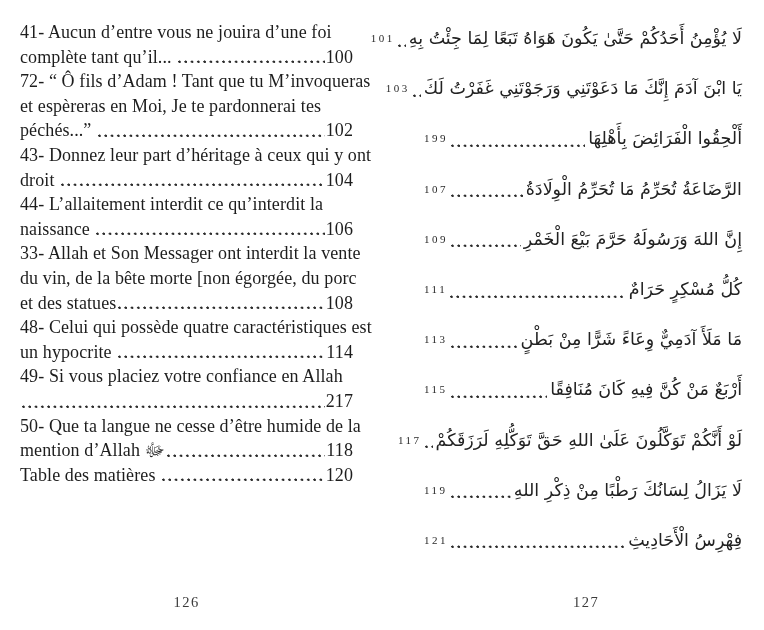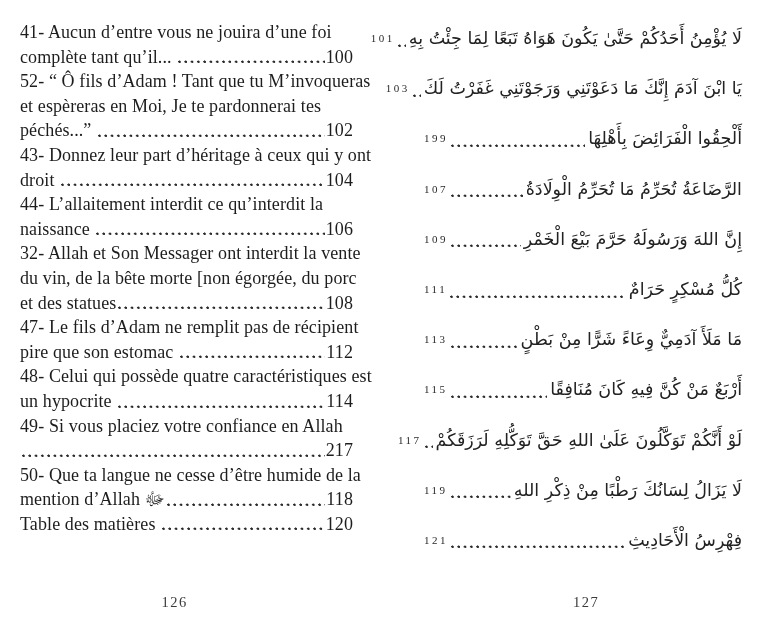--- a/index.html
+++ b/index.html
@@ -86,40 +86,40 @@
   }
   
   .folio {
     position: absolute;
     top: 594px;
     font-size: 14.5px;
     letter-spacing: 1.5px;
     color: #3a3a3a;
     text-align: center;
   }
-  .folio-left  { left: 8px;  width: 333px; }
+  .folio-left  { left: 20px;  width: 333px; }
   .folio-right { left: 436px; width: 300px; }
 </style>
 </head>
 <body>
 
 <div class="spread">
 
   <section class="page-left">
     <div id="toc-fr">
         <div class="fr-entry">
           <div class="fr-line">41- Aucun d’entre vous ne jouira d’une foi</div>
           <div class="fr-last">
             <span class="fr-text">complète tant qu’il... </span>
             <span class="leader"></span>
             <span class="fr-num">100</span>
           </div>
         </div>
         <div class="fr-entry">
-          <div class="fr-line">52- “ Ô fils d’Adam ! Tant que tu M’invoqueras</div>
+          <div class="fr-line">72- “ Ô fils d’Adam ! Tant que tu M’invoqueras</div>
           <div class="fr-line">et espèreras en Moi, Je te pardonnerai tes</div>
           <div class="fr-last">
             <span class="fr-text">péchés...” </span>
             <span class="leader"></span>
             <span class="fr-num">102</span>
           </div>
         </div>
         <div class="fr-entry">
           <div class="fr-line">43- Donnez leur part d’héritage à ceux qui y ont</div>
           <div class="fr-last">
@@ -130,34 +130,26 @@
         </div>
         <div class="fr-entry">
           <div class="fr-line">44- L’allaitement interdit ce qu’interdit la</div>
           <div class="fr-last">
             <span class="fr-text">naissance </span>
             <span class="leader"></span>
             <span class="fr-num">106</span>
           </div>
         </div>
         <div class="fr-entry">
-          <div class="fr-line">32- Allah et Son Messager ont interdit la vente</div>
+          <div class="fr-line">33- Allah et Son Messager ont interdit la vente</div>
           <div class="fr-line">du vin, de la bête morte [non égorgée, du porc</div>
           <div class="fr-last">
             <span class="fr-text">et des statues</span>
             <span class="leader"></span>
             <span class="fr-num">108</span>
-          </div>
-        </div>
-        <div class="fr-entry">
-          <div class="fr-line">47- Le fils d’Adam ne remplit pas de récipient</div>
-          <div class="fr-last">
-            <span class="fr-text">pire que son estomac </span>
-            <span class="leader"></span>
-            <span class="fr-num">112</span>
           </div>
         </div>
         <div class="fr-entry">
           <div class="fr-line">48- Celui qui possède quatre caractéristiques est</div>
           <div class="fr-last">
             <span class="fr-text">un hypocrite </span>
             <span class="leader"></span>
             <span class="fr-num">114</span>
           </div>
         </div>

